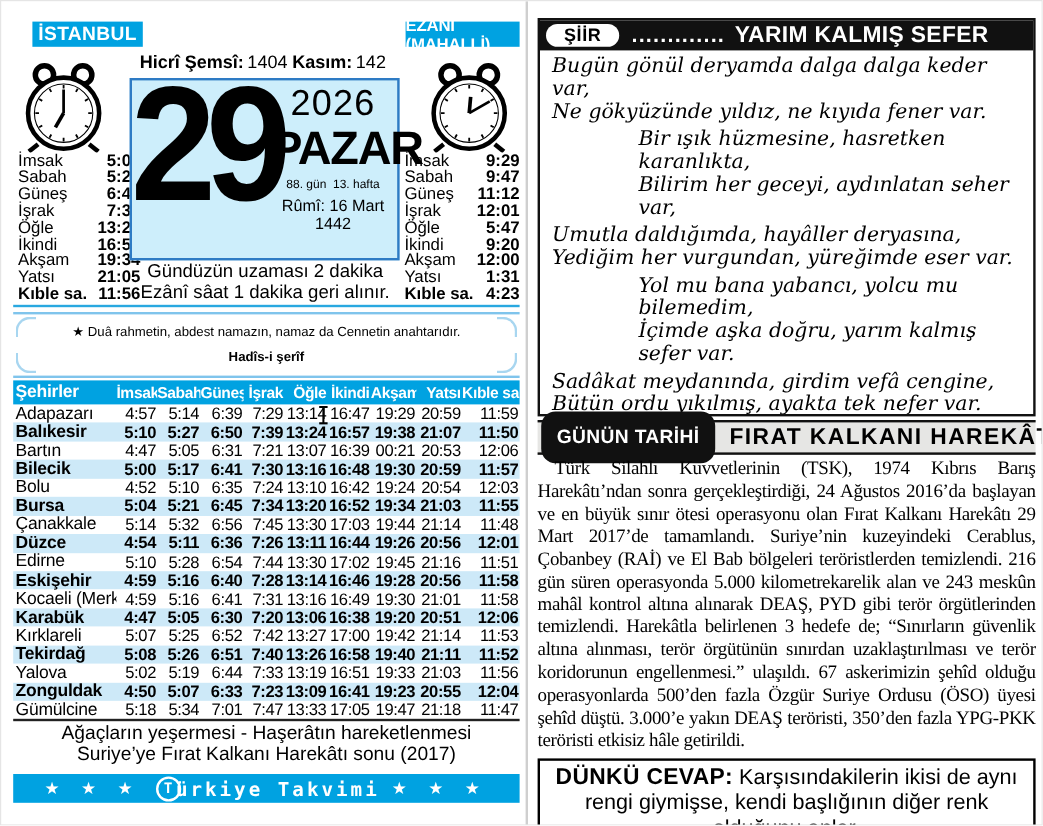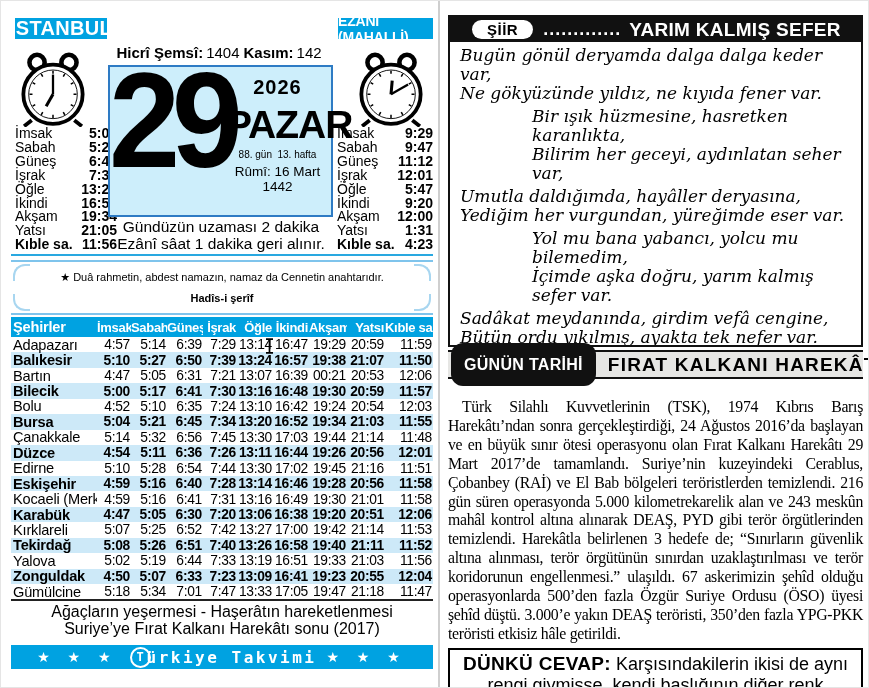--- a/index.html
+++ b/index.html
@@ -3,39 +3,39 @@
 <meta charset="utf-8">
 <style>
   html,body{margin:0;padding:0;background:#fff;}
   .page{position:relative;width:869px;height:688px;background:#fff;overflow:hidden;
         font-family:"Liberation Sans",sans-serif;color:#000;border:1px solid #e5e5e5;box-sizing:border-box;}
   .divider{position:absolute;left:437px;top:0;width:2px;height:688px;background:#cfcfcf;}
 
   
   .lp{position:absolute;left:10px;top:14px;width:422px;height:664px;}
   .cyan{background:#00a2e1;color:#fff;font-weight:bold;display:flex;align-items:center;justify-content:center;}
-  .hdr-ist{position:absolute;left:4px;top:3px;width:92px;height:21px;font-size:20px;letter-spacing:.3px;}
+  .hdr-ist{position:absolute;left:16px;top:3px;width:92px;height:21px;font-size:16px;letter-spacing:.3px;}
   .hdr-center{position:absolute;left:97px;top:1px;width:225px;height:24px;background:#cdeefb;border:2px solid #2e7bc4;
               box-sizing:border-box;display:flex;align-items:center;justify-content:center;font-weight:bold;font-size:17px;letter-spacing:1.5px;}
   .hdr-ez{position:absolute;left:327px;top:3px;width:95px;height:21px;font-size:14px;letter-spacing:-.2px;}
   .hicri{position:absolute;left:90px;top:29px;width:240px;text-align:center;font-size:15px;white-space:nowrap;}
   .hicri span{margin-right:4px;margin-top:32px;} .hicri b{margin-right:3px;}
   .clock{position:absolute;width:76px;height:76px;}
   .clk-l{left:4px;top:36px;} .clk-r{left:342px;top:36px;}
   .vlist{position:absolute;top:112px;font-size:14px;line-height:13.9px;}
   .vl{left:4px;width:102px;} .vr{left:326px;width:96px;}
   .vrow{display:flex;justify-content:space-between;}
   .vrow .val{font-weight:bold;}
   .vrow.kible .lab{font-weight:bold;}
   .datebox{position:absolute;left:97px;top:50px;width:225px;height:152px;background:#cdeefb;border:2px solid #2e7bc4;box-sizing:border-box;}
   .big29{position:absolute;left:-1px;top:-15px;font-size:136px;line-height:1;font-weight:bold;letter-spacing:-9px;
          transform:scaleX(.94);transform-origin:left top;}
   .dcol{position:absolute;left:116px;right:2px;top:4px;text-align:center;}
   .mon{font-size:30px;font-weight:bold;line-height:31px;letter-spacing:.5px;}
-  .yr{font-size:20px;font-weight:bold;line-height:32px;letter-spacing:1px;}
+  .yr{font-size:30px;font-weight:normal;line-height:32px;letter-spacing:1px;}
   .wd{font-size:39px;font-weight:bold;line-height:43px;letter-spacing:-1px;}
   .dinfo{font-size:10px;margin-top:3px;white-space:pre;}
   .rumi{font-size:13.5px;margin-top:4px;}
   .notes{position:absolute;left:87px;top:204px;width:246px;text-align:center;font-size:15.5px;line-height:16.5px;}
   .bluerule{position:absolute;left:0;top:239px;width:422px;height:2px;background:#29a8e0;}
   .hadith{position:absolute;left:0;top:245px;width:422px;height:55px;border-top:2px solid #7fc4ec;border-bottom:2px solid #7fc4ec;
           box-sizing:border-box;display:flex;align-items:center;justify-content:center;text-align:center;}
   .hadith .inner{width:356px;font-size:11px;line-height:21px;}
   .hc{position:absolute;width:15px;height:15px;border:2px solid #a8d6f0;}
   .hc.tl{left:2px;top:2px;border-right:none;border-bottom:none;border-top-left-radius:12px;}
@@ -57,33 +57,33 @@
             display:flex;align-items:center;justify-content:center;}
   .stars{font-size:14px;letter-spacing:7px;margin:0 2px;}
   .logo{width:17px;height:17px;border:2px solid #fff;border-radius:50%;display:flex;align-items:center;justify-content:center;
         font-size:12px;font-weight:bold;margin:0 -4px 0 10px;font-family:"DejaVu Sans Mono",monospace;}
   .brand{font-family:"DejaVu Sans Mono",monospace;font-weight:bold;font-size:16px;letter-spacing:2.5px;margin-right:8px;}
 
   
   .rp{position:absolute;left:447px;top:14px;width:415px;}
   .bar-black{background:#111;color:#fff;height:25px;display:flex;align-items:center;}
   .pill-white{background:#fff;color:#000;border-radius:11px;padding:0 15px;height:19px;display:flex;align-items:center;
-              font-weight:bold;font-size:15px;margin-left:22px;letter-spacing:.5px;}
+              font-weight:bold;font-size:15px;margin-left:5px;letter-spacing:.5px;}
   .dots{font-weight:bold;font-size:18px;margin-left:10px;letter-spacing:1px;}
   .bar-title{font-weight:bold;font-size:19px;margin-left:8px;letter-spacing:.3px;white-space:nowrap;}
   .poemwrap{border:2px solid #111;}
   .poem{padding:4px 10px 0 10px;height:303px;box-sizing:border-box;font-family:"DejaVu Serif",serif;font-style:italic;
         font-size:17px;line-height:19px;overflow:hidden;}
   .stanza{margin-bottom:4px;}
   .stanza.ind{margin-left:72px;}
   .gunbar{background:#e6e6e4;height:25px;display:flex;align-items:center;border-top:2px solid #111;border-bottom:2px solid #111;margin-top:3px;}
   .pill-black{background:#111;color:#fff;border-radius:12px;padding:11px 13px;height:21px;display:flex;align-items:center;
               font-weight:bold;font-size:16px;margin-left:3px;letter-spacing:.3px;white-space:nowrap;}
   .guntitle{font-weight:bold;font-size:19px;margin-left:12px;letter-spacing:1.2px;white-space:nowrap;}
-  .histbody{font-family:"Liberation Serif",serif;font-size:15.8px;line-height:18.9px;text-align:justify;margin-top:19px;
+  .histbody{font-family:"Liberation Serif",serif;font-size:15.8px;line-height:18.9px;text-align:justify;margin-top:3px;
             letter-spacing:-.3px;text-indent:14px;}
   .answerbox{border:2.5px solid #000;margin-top:4px;padding:3px 6px;text-align:center;font-size:18px;line-height:21.5px;}
   .answerbox b{font-size:19px;letter-spacing:.3px;}
 
   .cursor{position:absolute;left:263px;top:337px;width:11px;height:16px;}
 </style>
 </head>
 <body>
 
 <div class="page">

